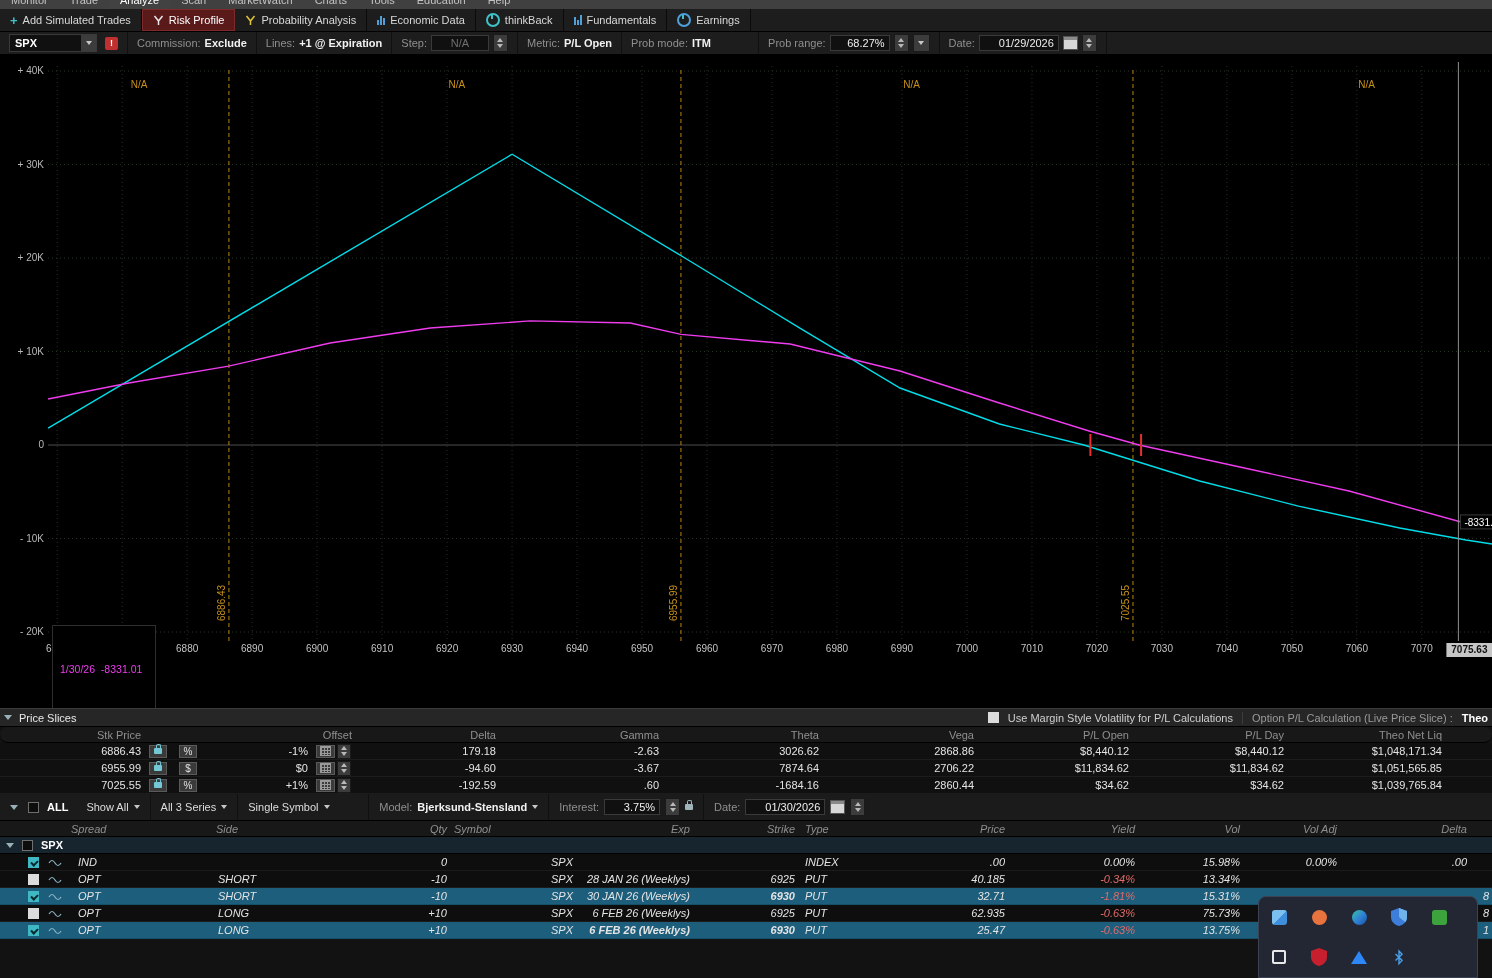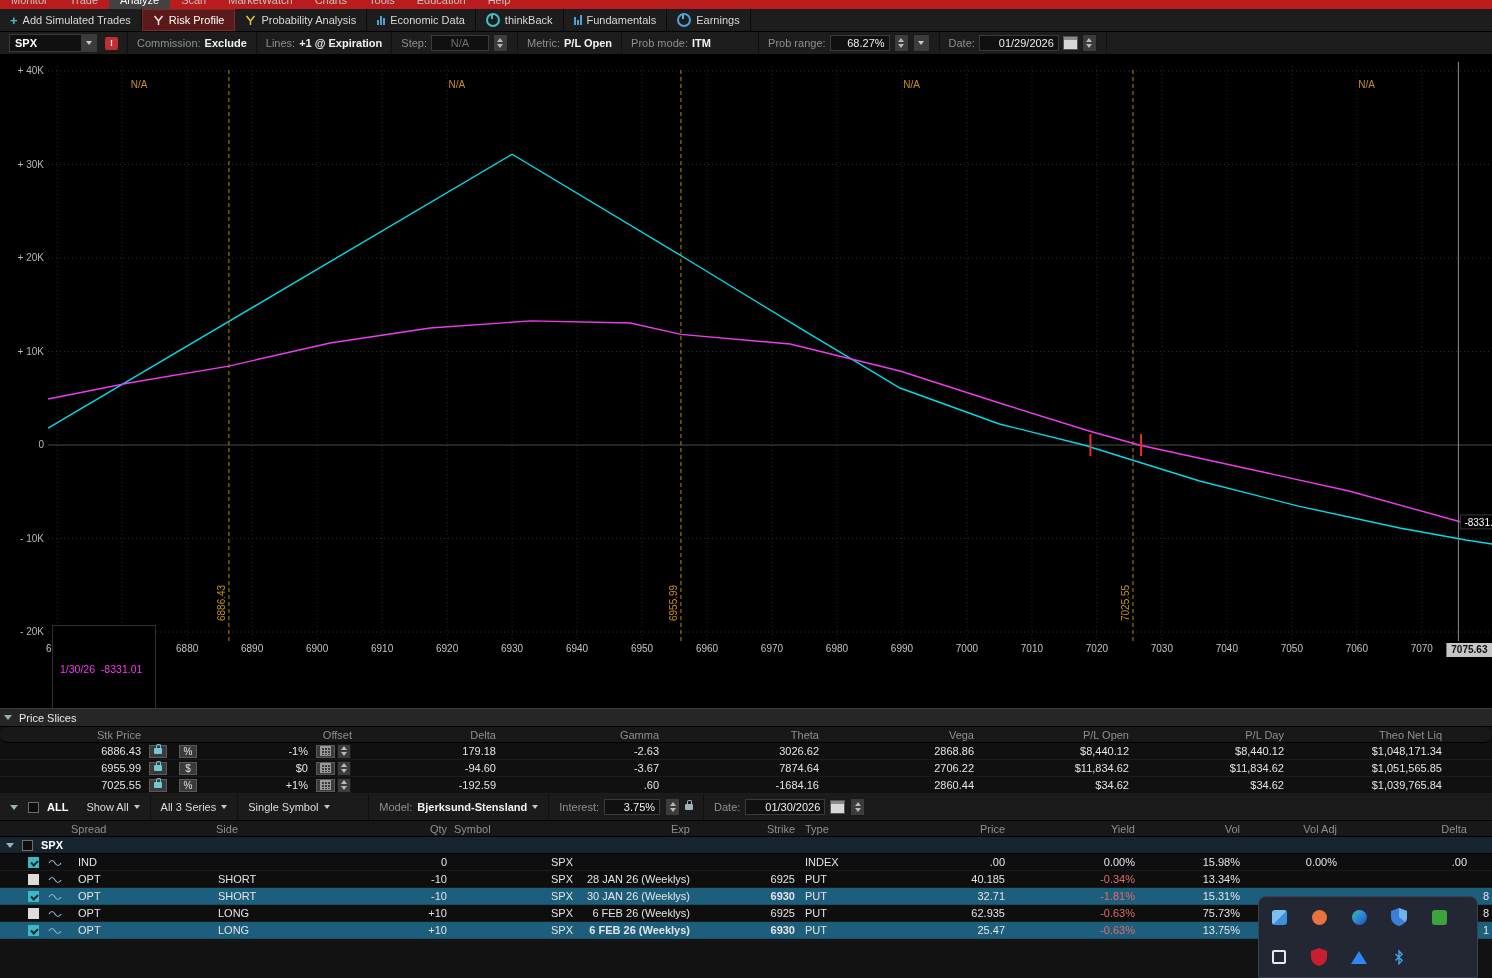--- a/index.html
+++ b/index.html
@@ -1,20 +1,20 @@
 <!DOCTYPE html>
 <html><head>
 <meta charset="utf-8">
 <style>
   html,body{margin:0;padding:0;background:#0b0b0b;}
   body{font-family:"Liberation Sans",sans-serif;font-size:11px;color:#ddd;}
   .app{position:relative;width:1492px;height:978px;overflow:hidden;background:#121212;}
 
   
-  .menubar{position:absolute;top:0;left:0;right:0;height:9px;background:#b91c1c;display:flex;overflow:hidden;}
+  .menubar{position:absolute;top:0;left:0;right:0;height:9px;background:#404040;display:flex;overflow:hidden;}
   .menu-item{padding:0 11px;height:18px;line-height:17px;color:#c2c2c2;transform:translateY(-8px);}
   .menu-item.active{background:#424242;color:#fff;}
 
   
   .toolbar2{position:absolute;top:9px;left:0;right:0;height:22px;background:#1d1d1d;border-bottom:1px solid #000;display:flex;align-items:stretch;}
   .tb-btn{display:flex;align-items:center;gap:5px;padding:0 10px;border-right:1px solid #0a0a0a;color:#d8d8d8;}
   .tb-btn.active-risk{background:#5a1a1a;border:1px solid #7e2a2a;color:#fff;}
   .plus{color:#3fc1c9;font-weight:bold;font-size:13px;}
   .fork{color:#e8e8e8;display:flex;}
   .fork.yellow{color:#e3c53a;}
@@ -77,21 +77,21 @@
   .cell-c{display:flex;align-items:center;justify-content:center;}
   .span45{grid-column:4/6;}
   .stepper{display:flex;gap:2px;align-items:center;justify-content:flex-start;padding-left:4px;}
   .stepper .spin{height:13px;width:12px;}
 
   .positions{position:absolute;top:794px;left:0;width:1492px;}
   .pos-title{height:18px;background:#222;border-top:1px solid #383838;border-bottom:1px solid #000;display:flex;align-items:center;padding-left:8px;color:#e8e8e8;box-sizing:border-box;}
   .pos-filter{height:27px;background:#1b1b1b;border-bottom:1px solid #000;display:flex;align-items:center;padding-left:6px;box-sizing:border-box;}
   .f-item{display:flex;align-items:center;gap:5px;padding:0 10px;height:100%;border-right:1px solid #101010;}
   .f-item.noborder{border-right:none;}
-  .pos-cols,.pos-row{display:grid;grid-template-columns:22px 22px 22px 140px 115px 130px 125px 118px 105px 115px 95px 130px 105px 98px 1fr;align-items:center;box-sizing:border-box;}
+  .pos-cols,.pos-row{display:grid;grid-template-columns:22px 22px 22px 140px 115px 130px 125px 118px 105px 115px 95px 130px 105px 98px 1fr;align-items:center;box-sizing:border-box;font-style:italic;}
   .pos-cols{height:16px;background:#181818;color:#8f8f8f;border-bottom:1px solid #000;}
   .pos-row{height:17px;background:#0e0e0e;border-bottom:1px solid #1b1b1b;color:#e4e4e4;}
   .pos-row.hl{background:#1c5e7b;border-bottom:1px solid #15506b;}
   .group-row{height:17px;background:#17262e;display:flex;align-items:center;gap:8px;padding-left:6px;border-bottom:1px solid #000;box-sizing:border-box;}
   .neg{color:#e06a6a;}
   .pad25{padding-right:25px;}
   .pad5{padding-right:5px;}
   .pad3{padding-right:3px;}
   .padL12{padding-left:12px;}
   .bold{font-weight:bold;}
@@ -309,20 +309,27 @@
     <div class="chart-tooltip">
       <div id="tt0" style="color: rgb(238, 60, 238);">1/30/26  -8331.01</div>
       <div id="tt1" style="color: rgb(0, 220, 232);">1/31/26  -10137.93</div>
     </div>
   </div>
 
   <div class="slices">
     <div class="sec-header">
       <span class="exp-arrow"></span>
       <span class="sec-title">Price Slices</span>
+      <div class="hdr-right">
+        <span class="cb white"></span>
+        <span style="color:#cfcfcf">Use Margin Style Volatility for P/L Calculations</span>
+        <span class="vsep"></span>
+        <span style="color:#9a9a9a">Option P/L Calculation (Live Price Slice) :</span>
+        <span class="bold" style="color:#fff">Theo</span>
+      </div>
     </div>
     <div class="slice-cols">
       <div class="cell-r">Stk Price</div>
       <div></div>
         <div></div>
       <div class="cell-r span45">Offset</div>
       <div class="cell-r">Delta</div>
       <div class="cell-r">Gamma</div>
       <div class="cell-r">Theta</div>
       <div class="cell-r">Vega</div>

